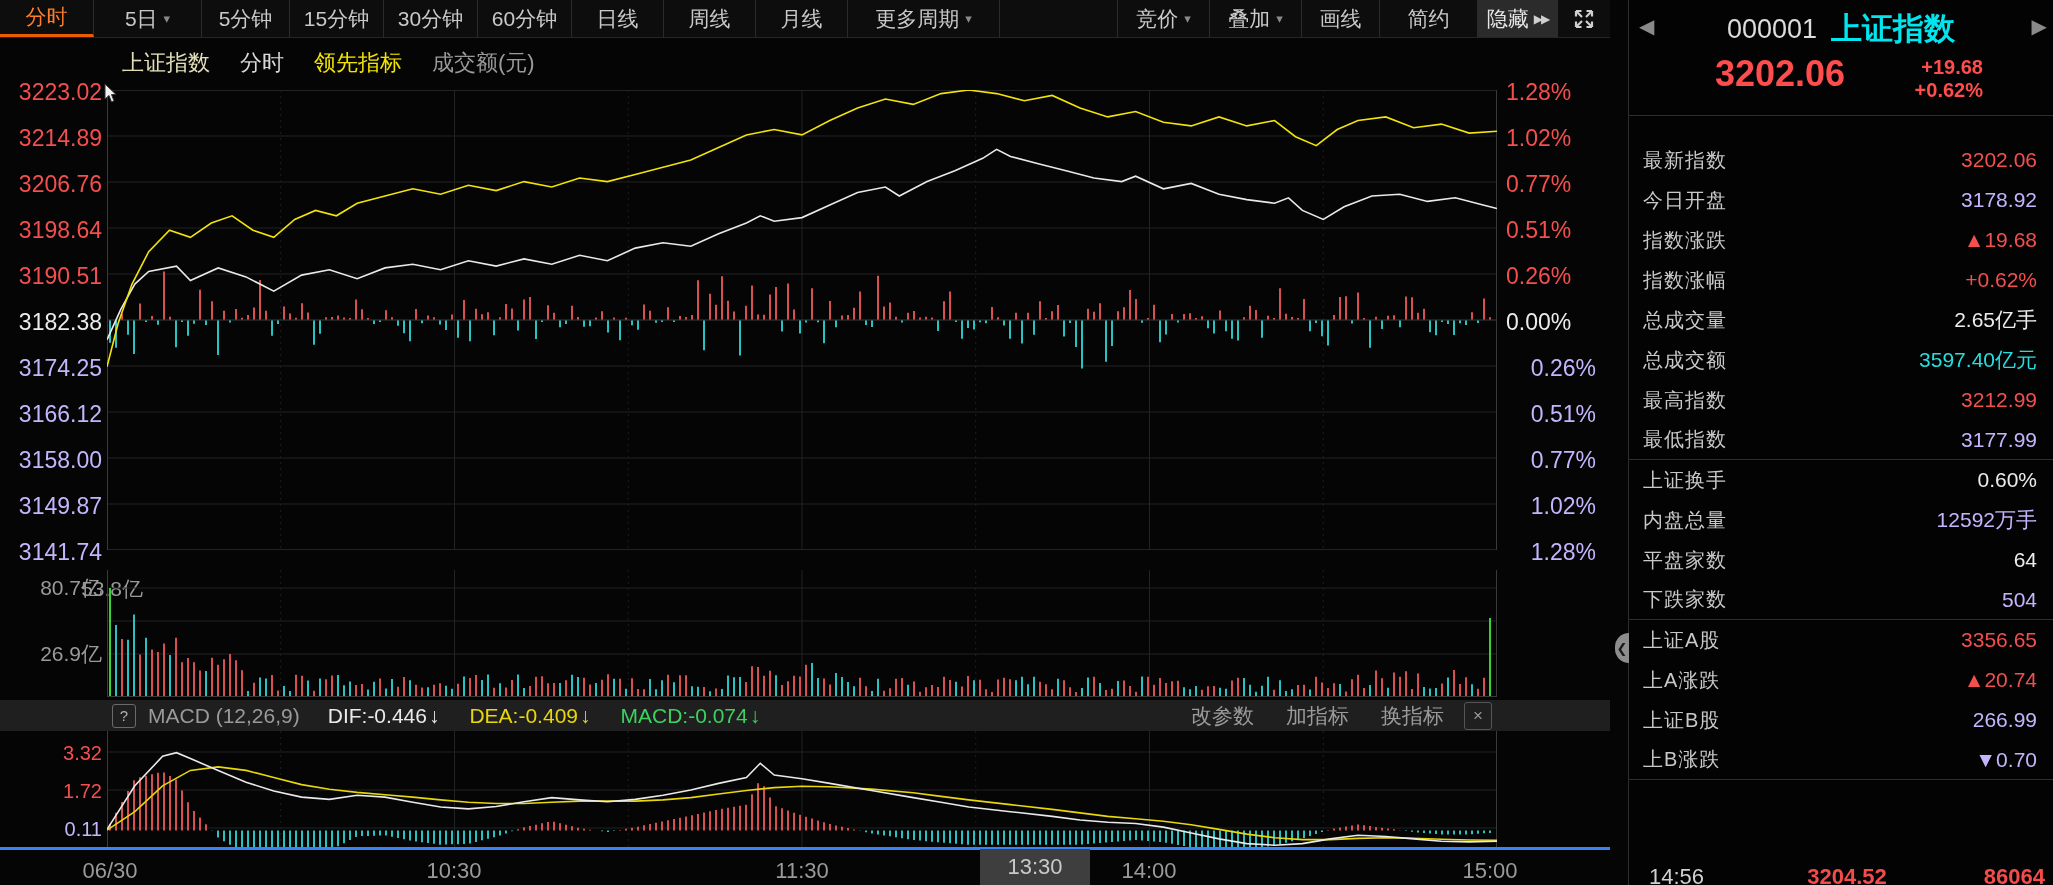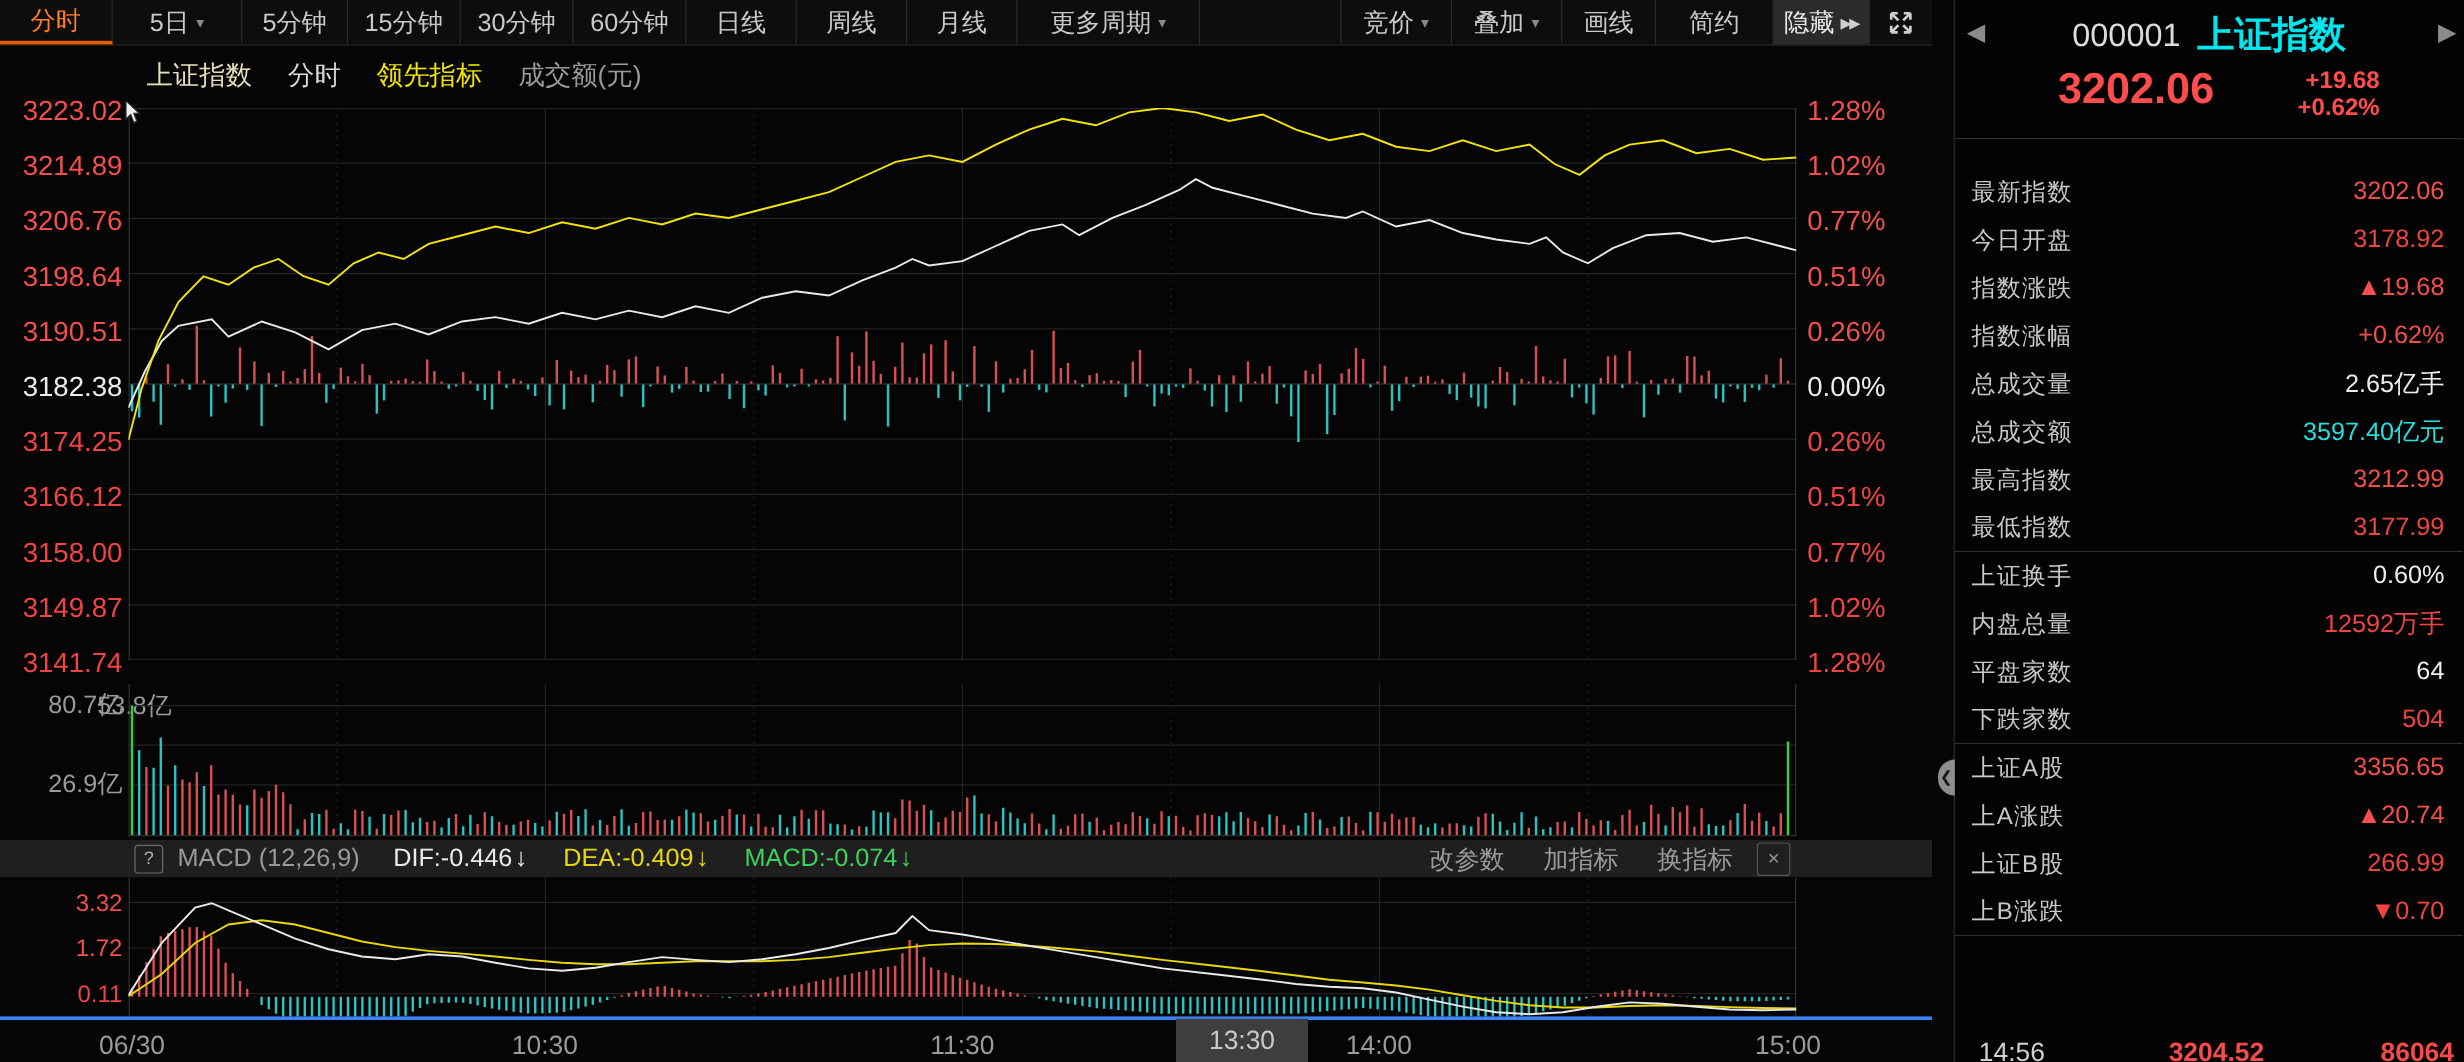--- a/index.html
+++ b/index.html
@@ -18,21 +18,21 @@
   #tb-spacer{flex:1;border-right:1px solid #2b2b2b;}
   .tb-icon{display:flex;align-items:center;justify-content:center;width:52px;cursor:pointer;}
   
   #legend{position:absolute;left:122px;top:48px;display:flex;gap:30px;font-size:22px;}
   .lg{cursor:pointer;}
   
   .pl,.vl,.ml{position:absolute;left:0;width:102px;text-align:right;font-size:23px;line-height:26px;}
   .vl{font-size:21px;color:#a0a0a0;}
   .ml{font-size:20px;}
   .pr{position:absolute;left:1506px;width:90px;text-align:left;font-size:23px;line-height:26px;}
-  .c-red{color:#f44f4f;} .c-green{color:#ef4444;} .c-white{color:#ececec;}
+  .c-red{color:#f44f4f;} .c-green{color:#c4b5fd;text-align:right;} .c-white{color:#ececec;}
   .c-cyan{color:#27dede;} .c-gray{color:#9a9a9a;}
   
   svg{position:absolute;display:block;}
   
   #macd-header{position:absolute;left:0;top:700px;width:1610px;height:31px;background:#1f1f1f;
                display:flex;align-items:center;box-sizing:border-box;padding:0 118px 0 112px;font-size:21px;}
   #macd-help{width:22px;height:22px;border:1px solid #6a6a6a;border-radius:3px;color:#b0b0b0;
              font-size:15px;line-height:22px;text-align:center;margin-right:12px;cursor:pointer;}
   #macd-title{color:#9a9a9a;margin-right:28px;}
   .mval{margin-right:30px;}

